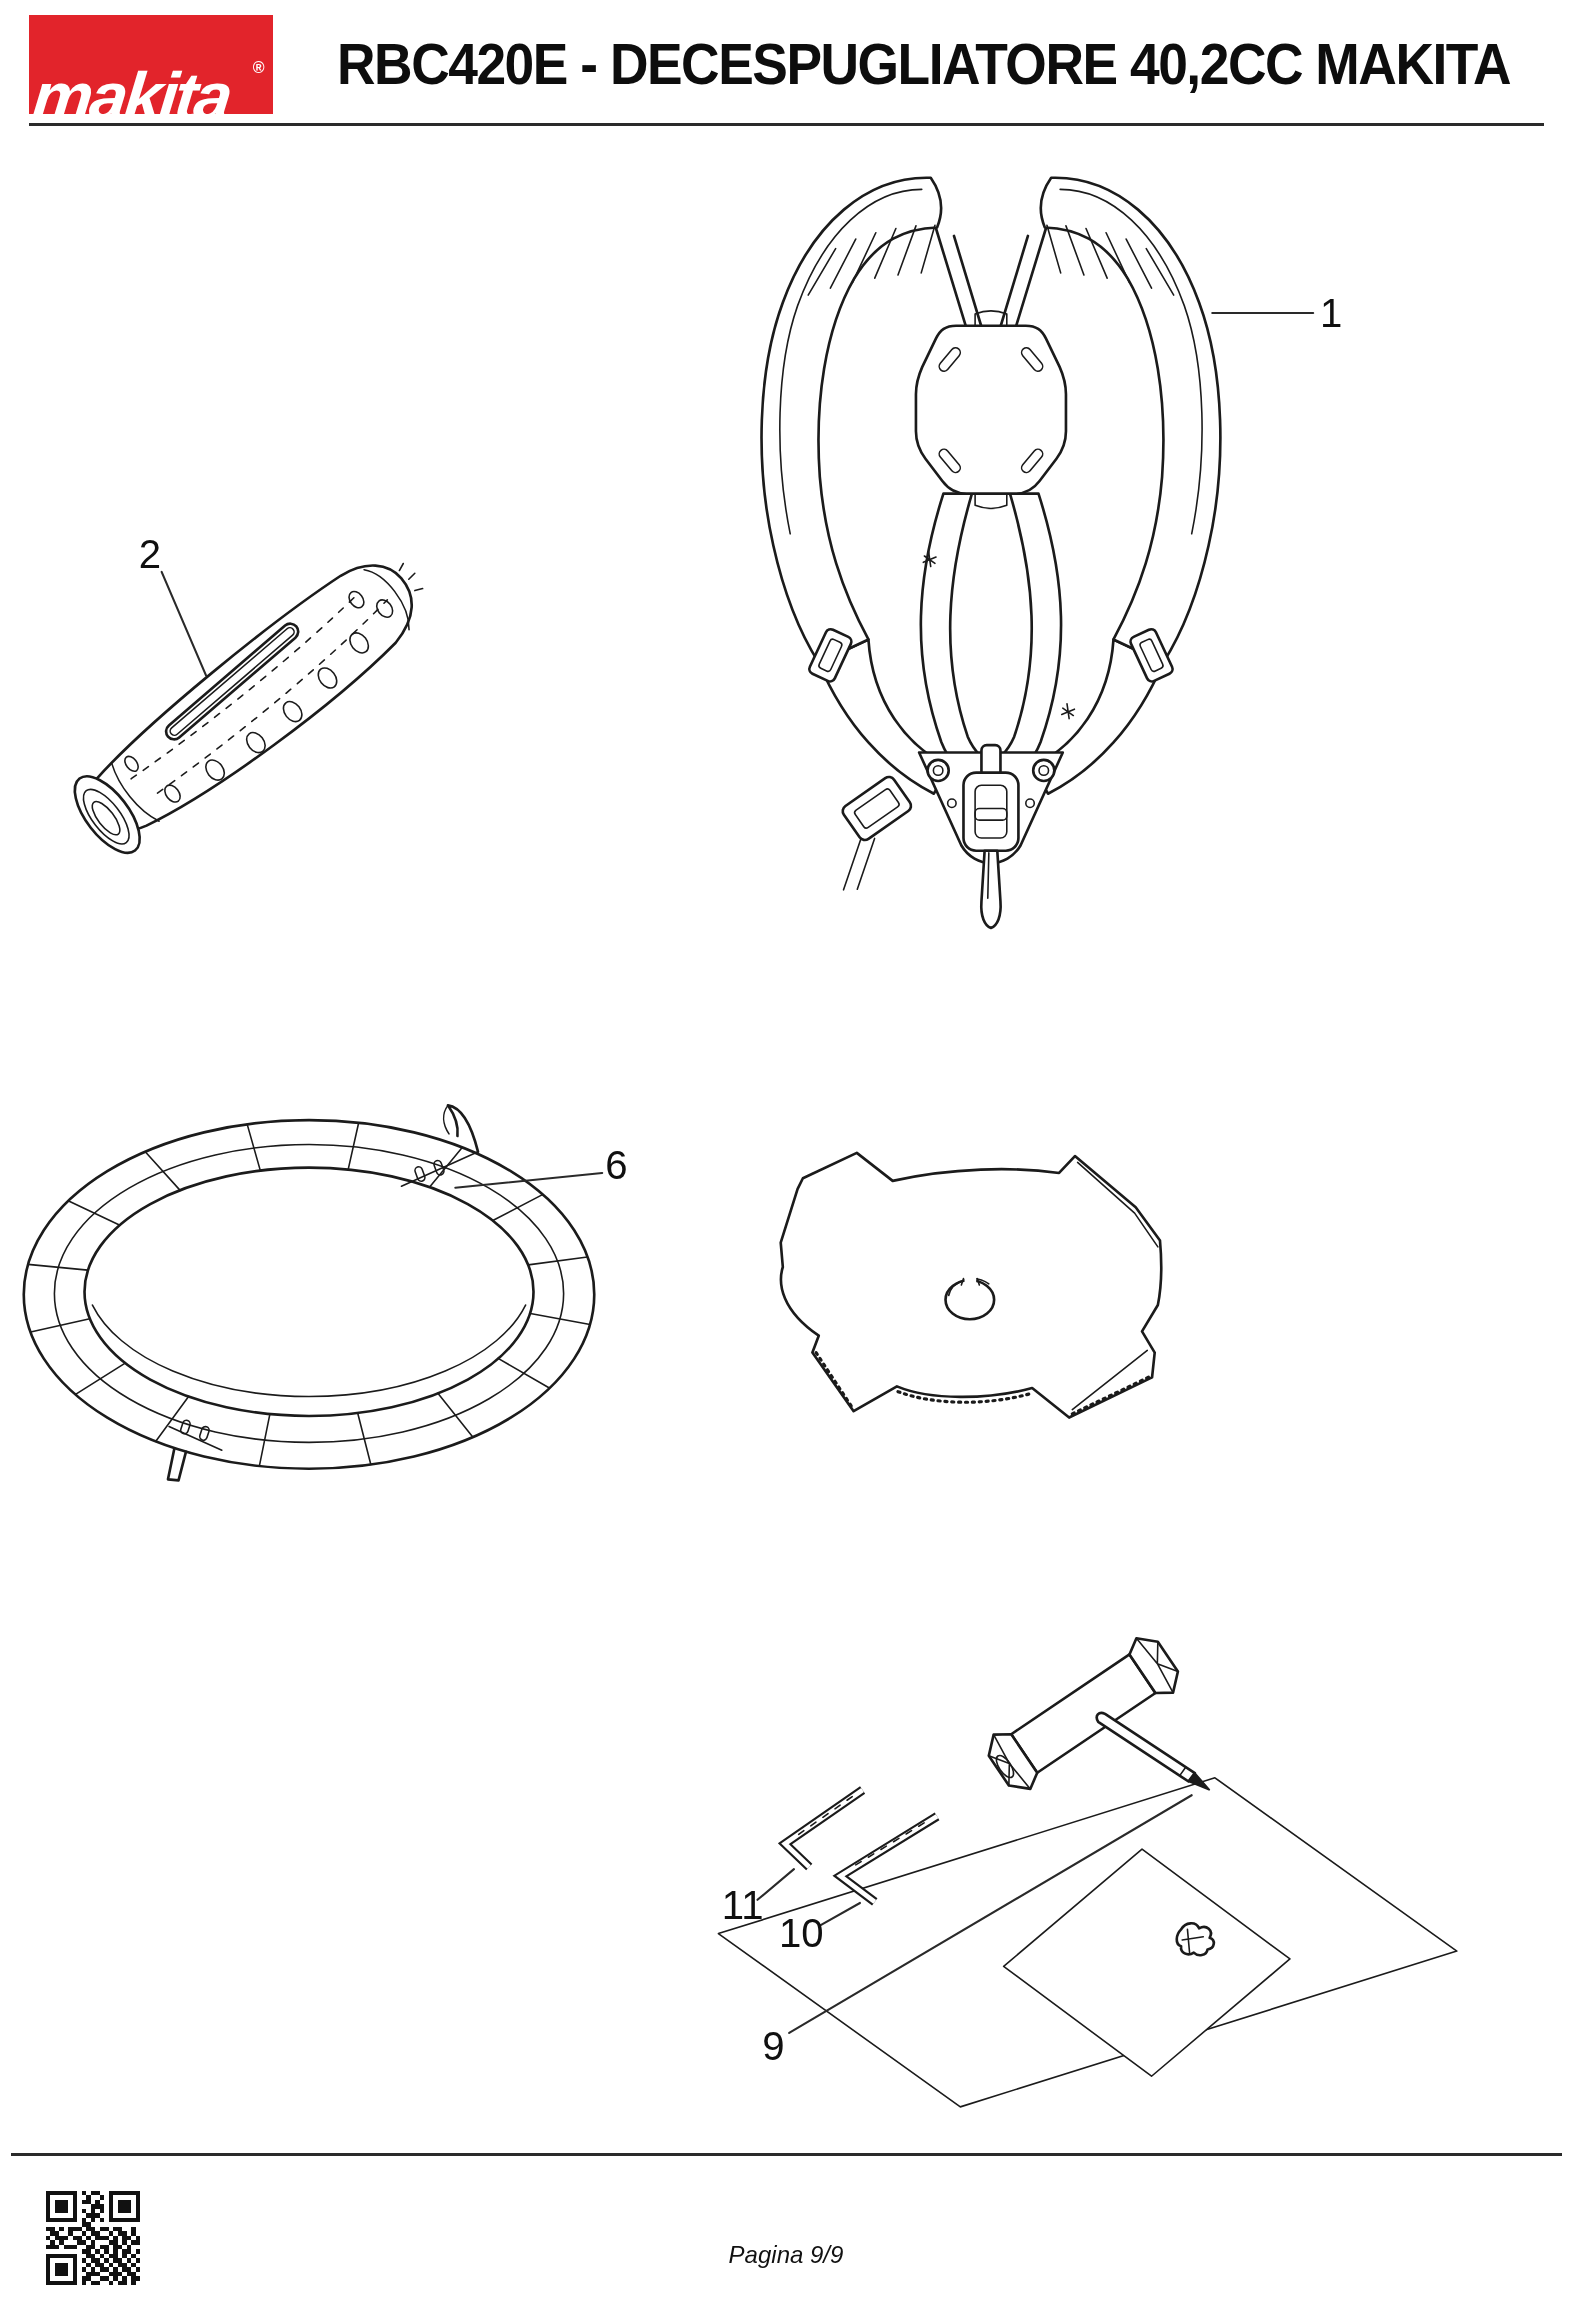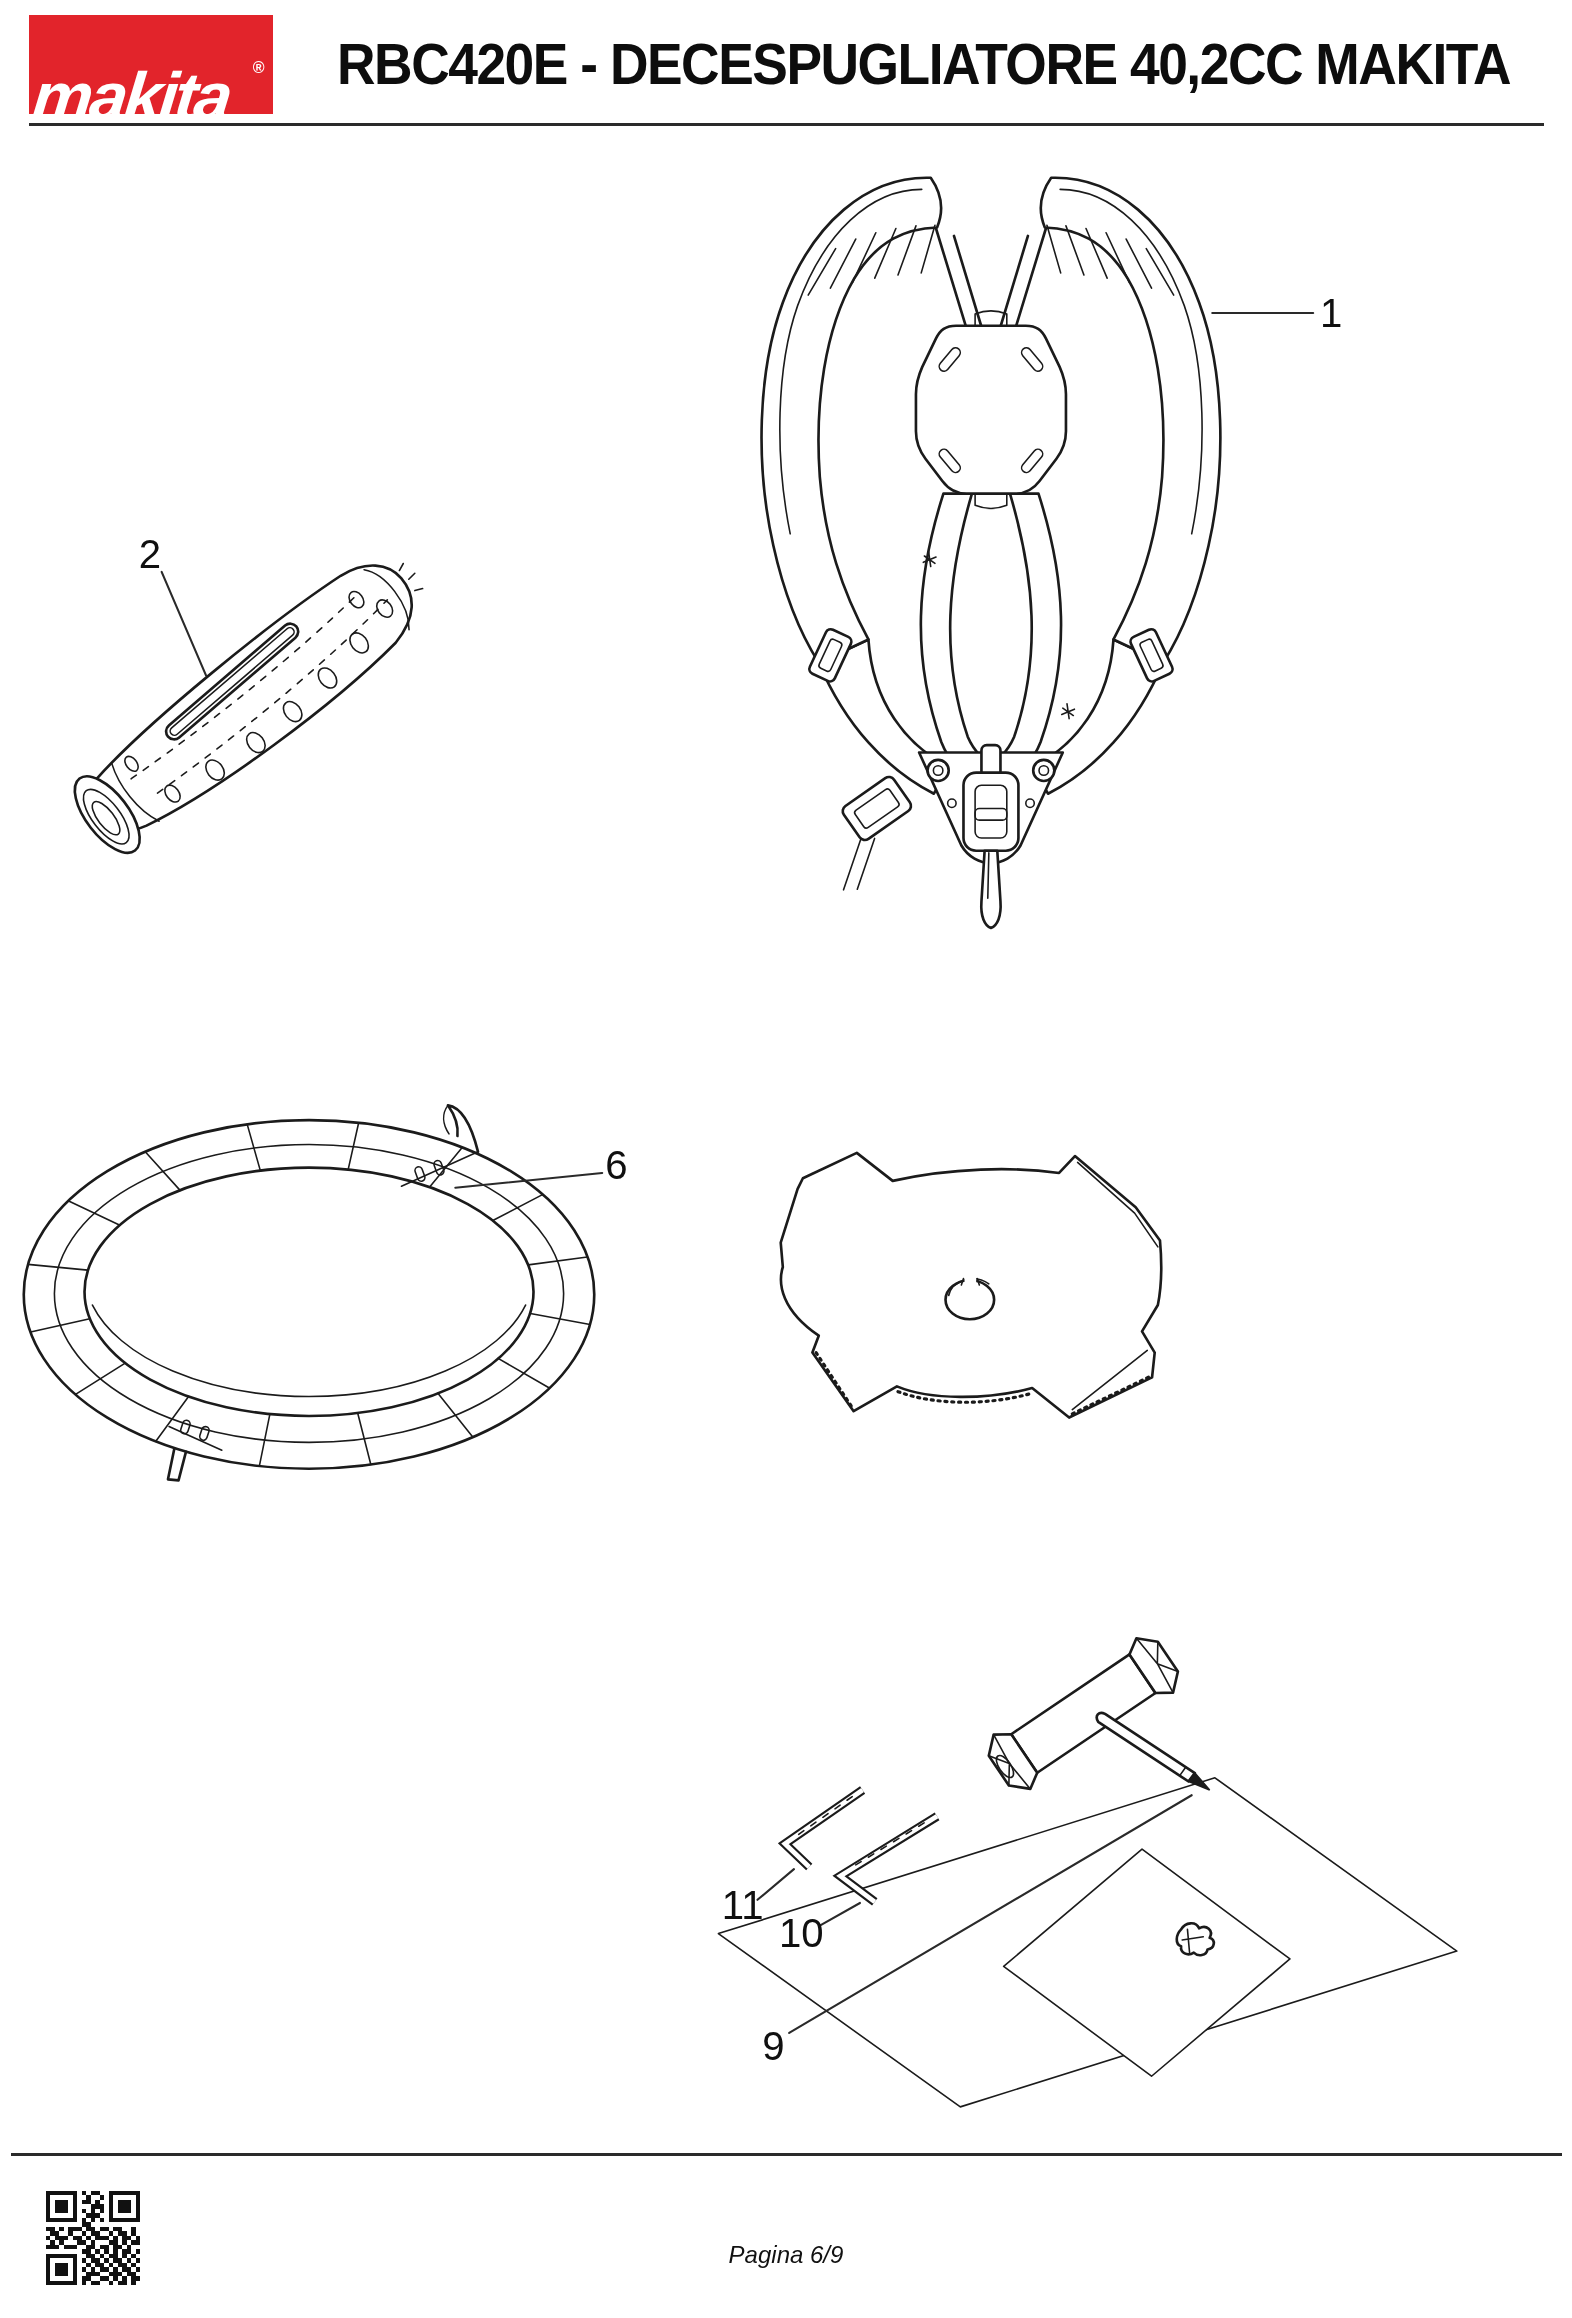--- a/index.html
+++ b/index.html
@@ -500,14 +500,14 @@
     <rect x="5" y="20" width="1" height="1"></rect>
     <rect x="6" y="20" width="1" height="1"></rect>
     <rect x="8" y="20" width="1" height="1"></rect>
     <rect x="10" y="20" width="1" height="1"></rect>
     <rect x="11" y="20" width="1" height="1"></rect>
     <rect x="14" y="20" width="1" height="1"></rect>
     <rect x="16" y="20" width="1" height="1"></rect>
     <rect x="17" y="20" width="1" height="1"></rect>
     <rect x="19" y="20" width="1" height="1"></rect>
   </svg>
-<div class="page-label">Pagina 6/9</div>
+<div class="page-label">Pagina 9/9</div>
 
 
 </body></html>

